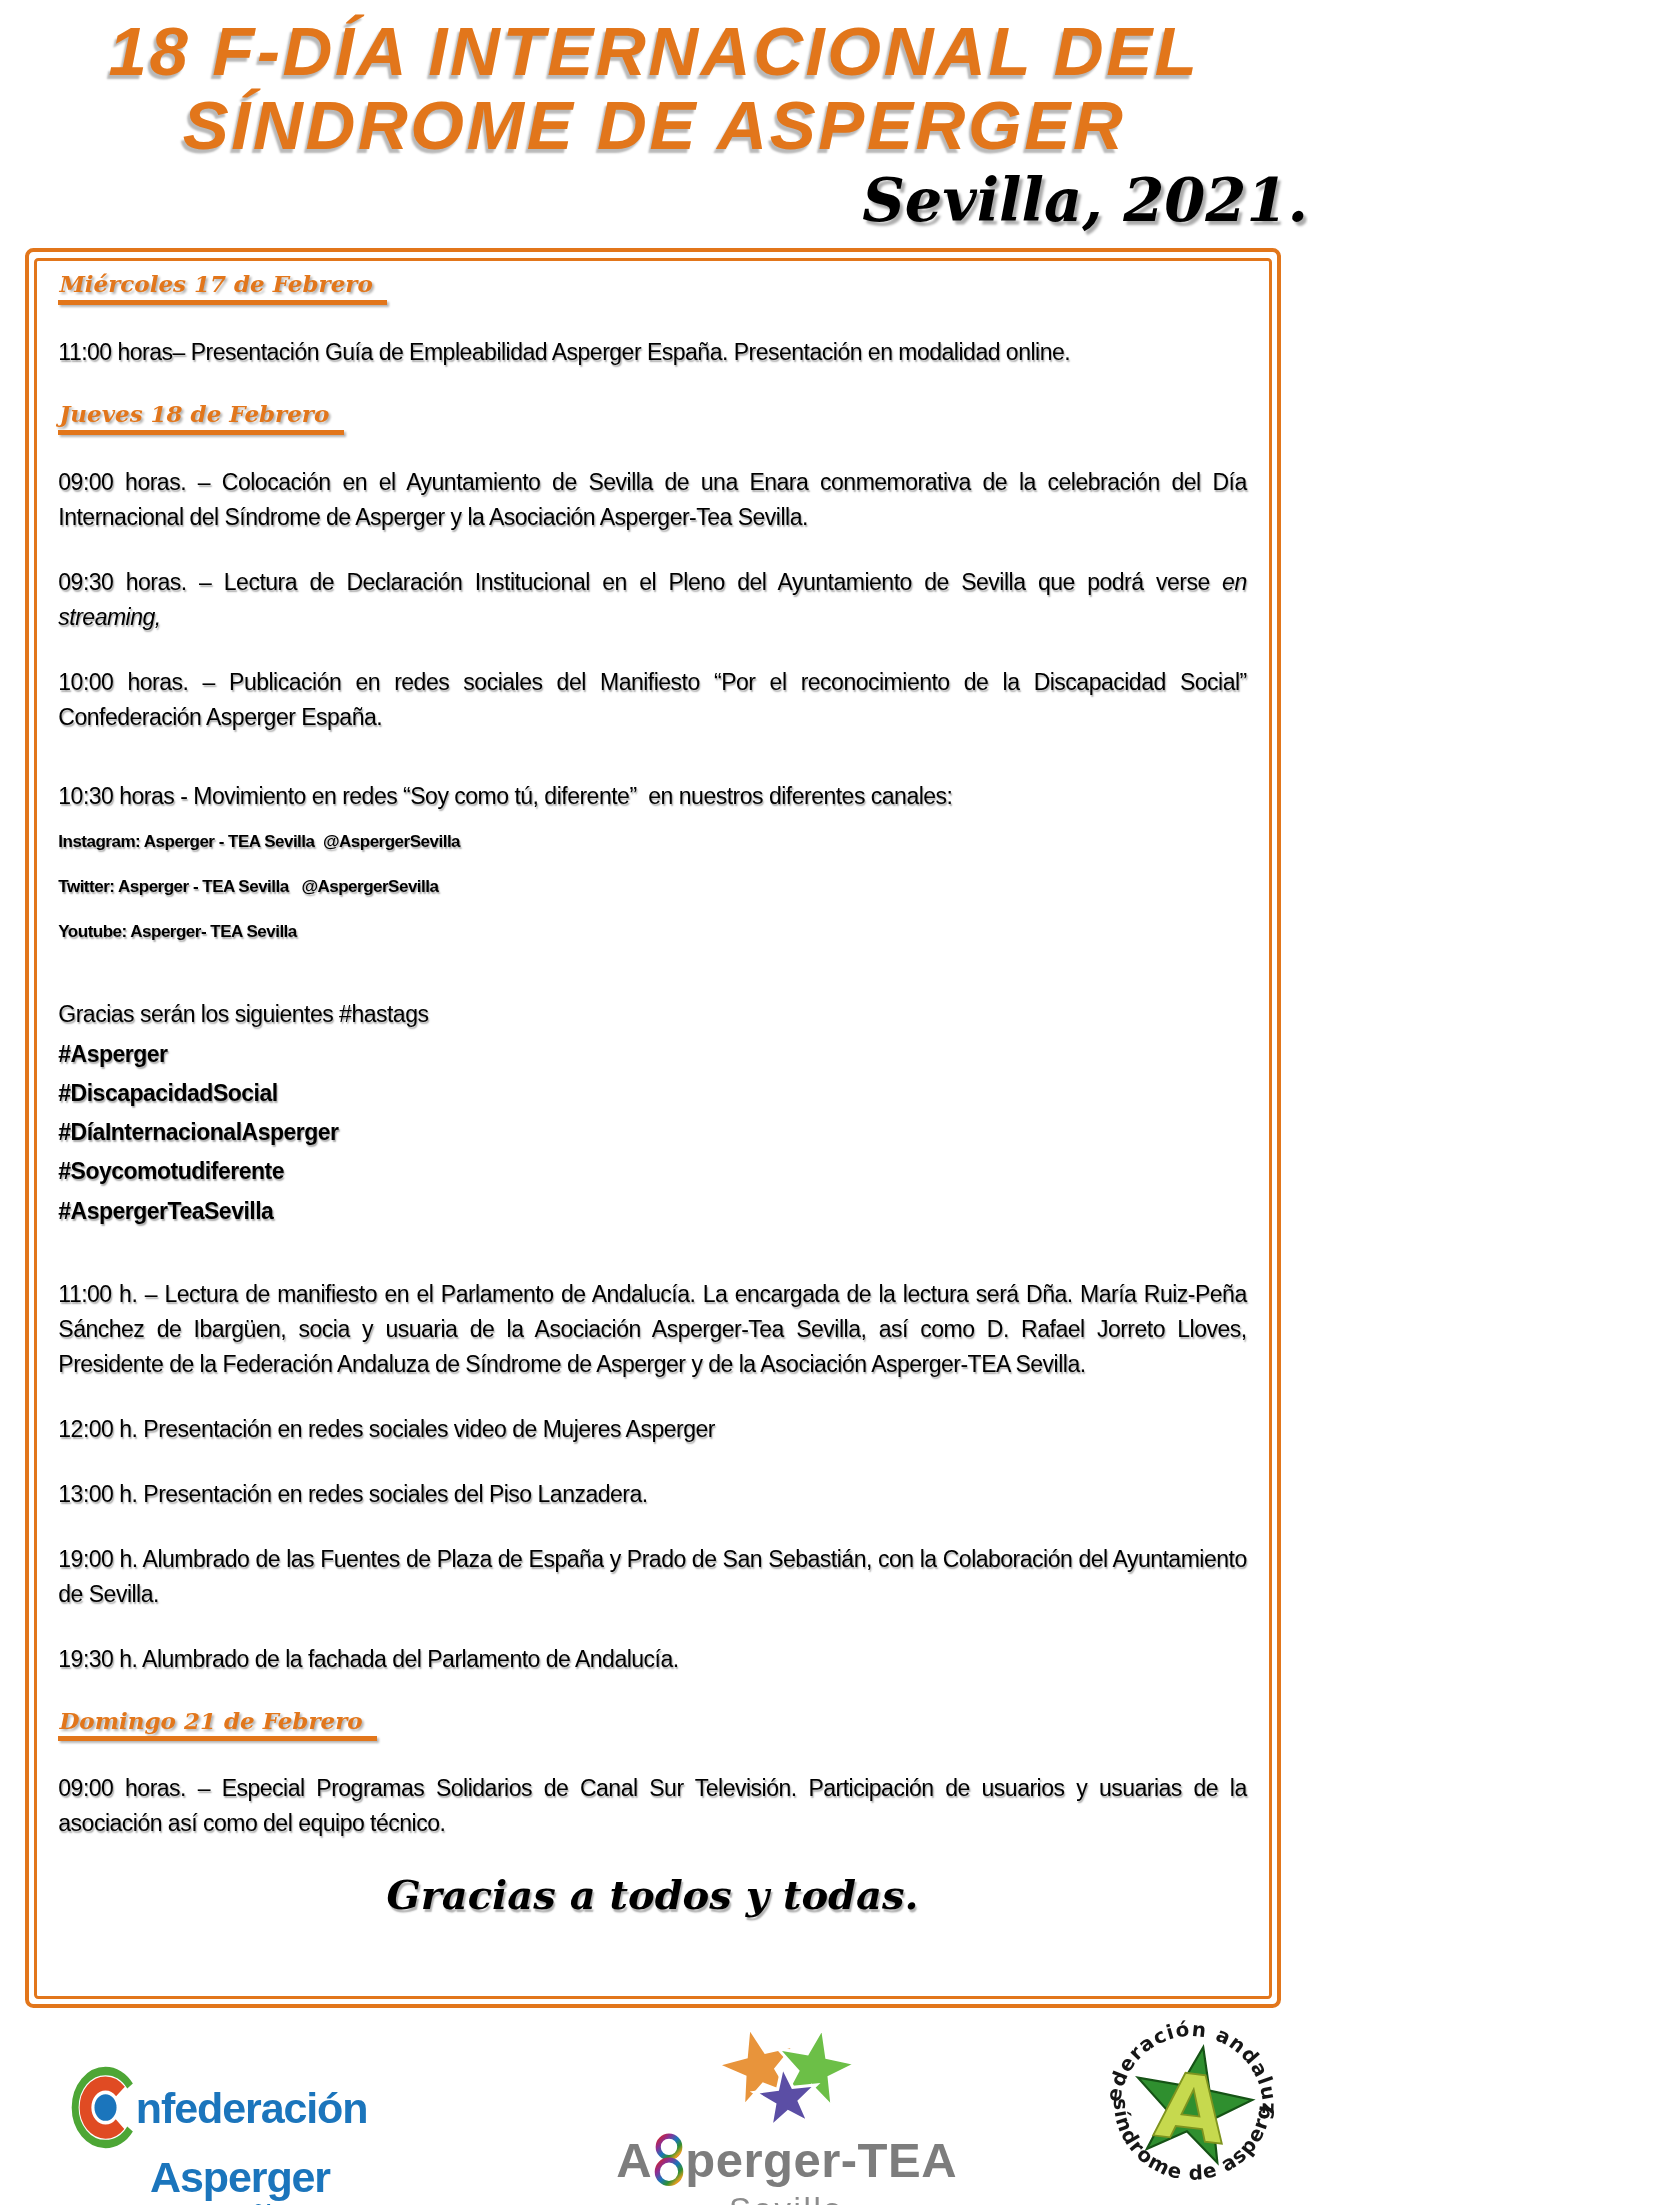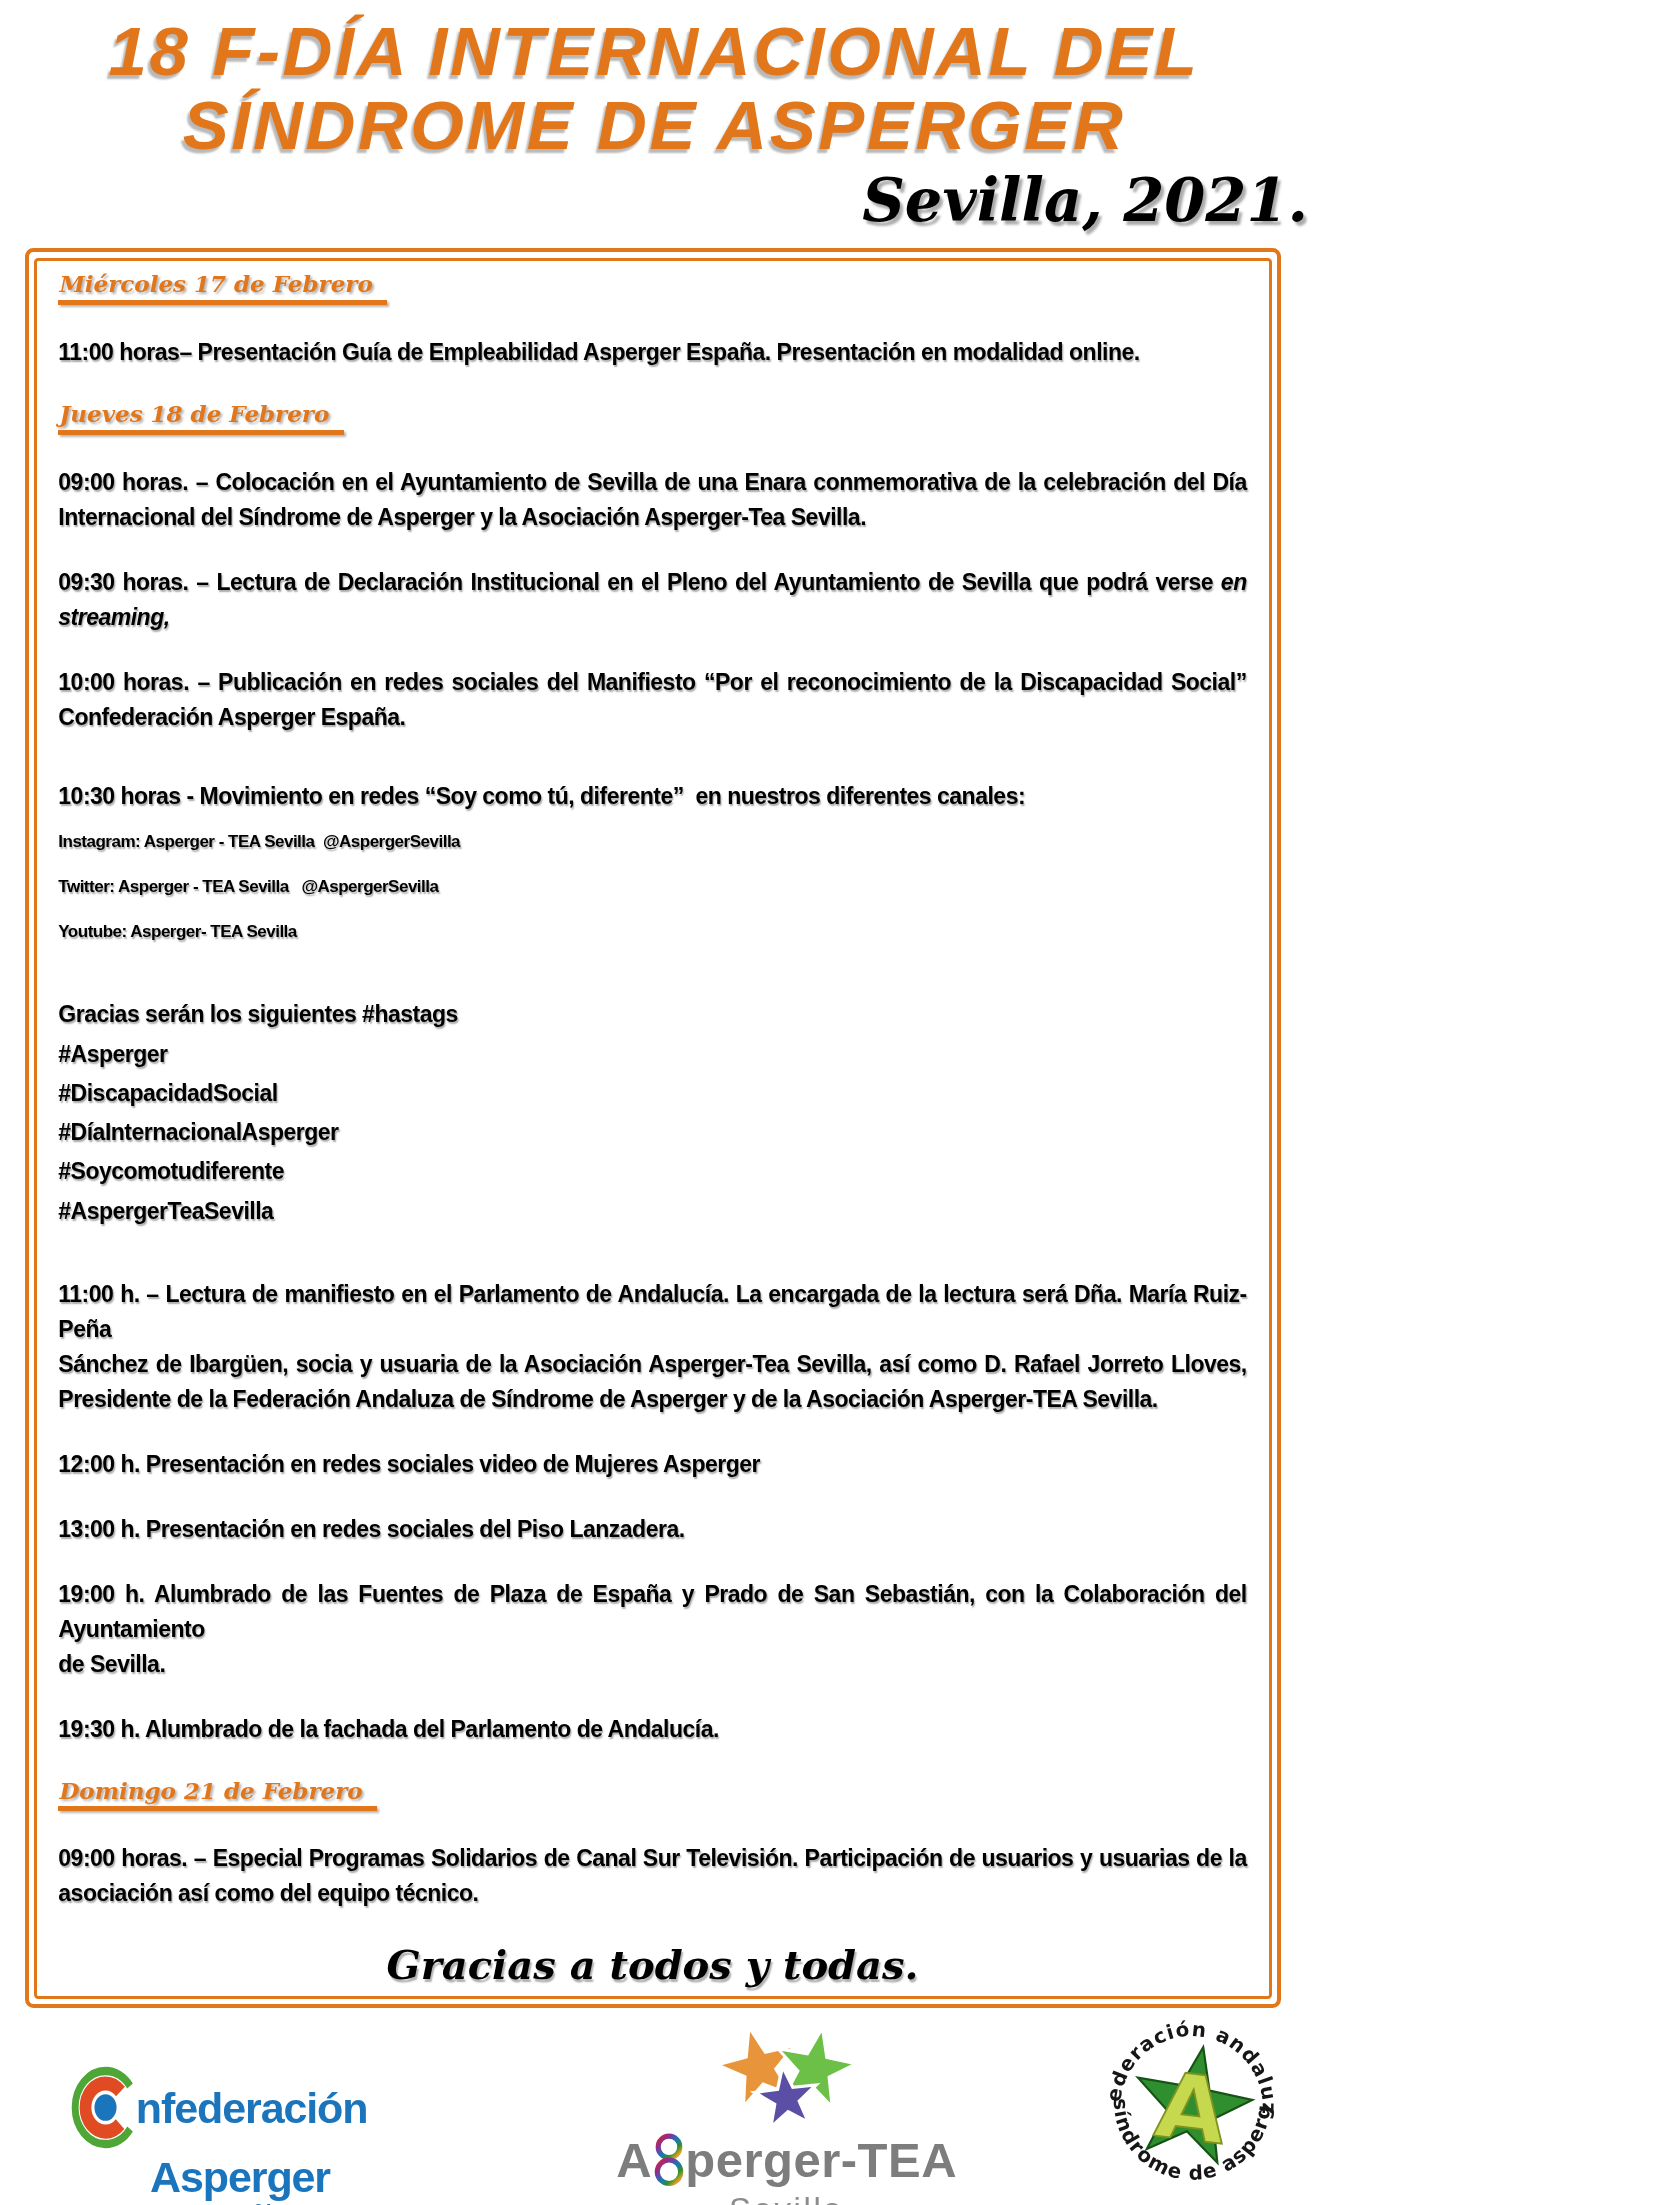--- a/index.html
+++ b/index.html
@@ -44,21 +44,21 @@
     font-style:italic; font-weight:700;
     font-size:23px; line-height:1.2; color:#E2761B;
     padding:0 14.7px 2.1px 1.1px;
     border-bottom:5.8px solid #E2761B;
     filter:drop-shadow(2.1px 2.6px 1.1px #b5b5b5);
   }
   .day.first { margin-top:3.2px; }
 
   .para {
     margin:30px 0; font-size:23px; line-height:35px;
-    font-weight:700; letter-spacing:-0.5px; white-space:pre-wrap;
+    font-weight:400; letter-spacing:-0.5px; white-space:pre-wrap;
     text-shadow:1.1px 1.6px 1.6px #a9a9a9;
   }
   .jpara { white-space:normal; }
   .jline { text-align:justify; text-align-last:justify; }
   .jline.last { text-align-last:left; }
   .em { font-style:italic; }
 
   .p1030 { margin-bottom:5.3px;margin-top:44px; }
   .channels { margin:0 0 30px; }
   .channel { font-size:17px; line-height:35px; font-weight:700; letter-spacing:-0.5px;

